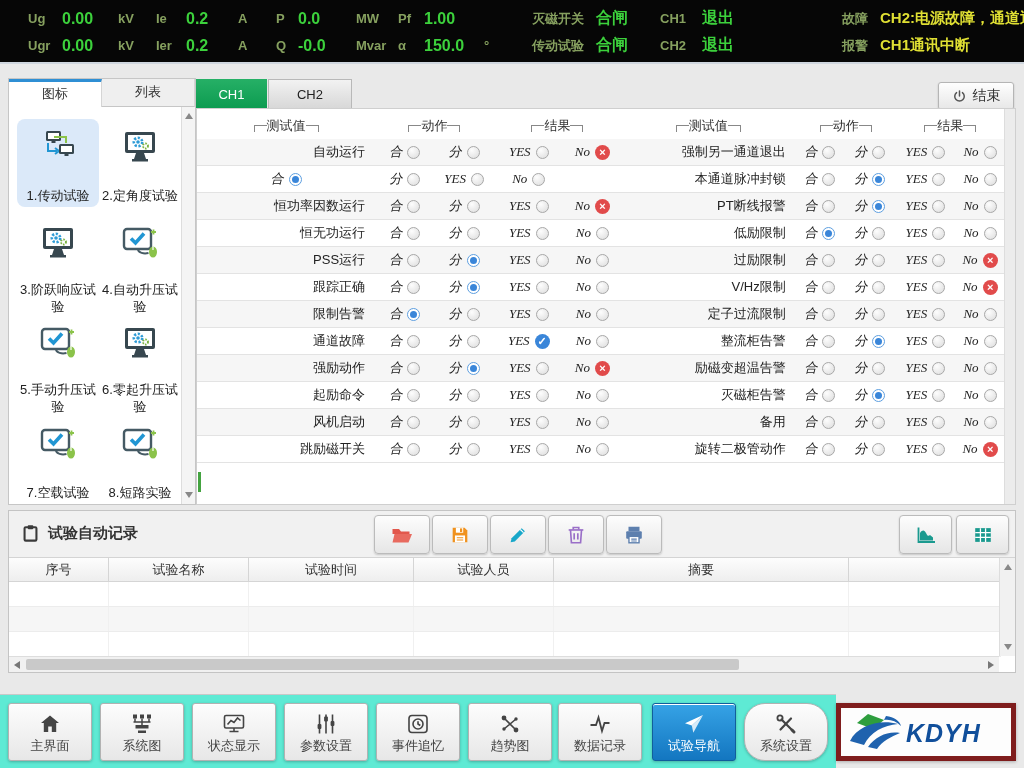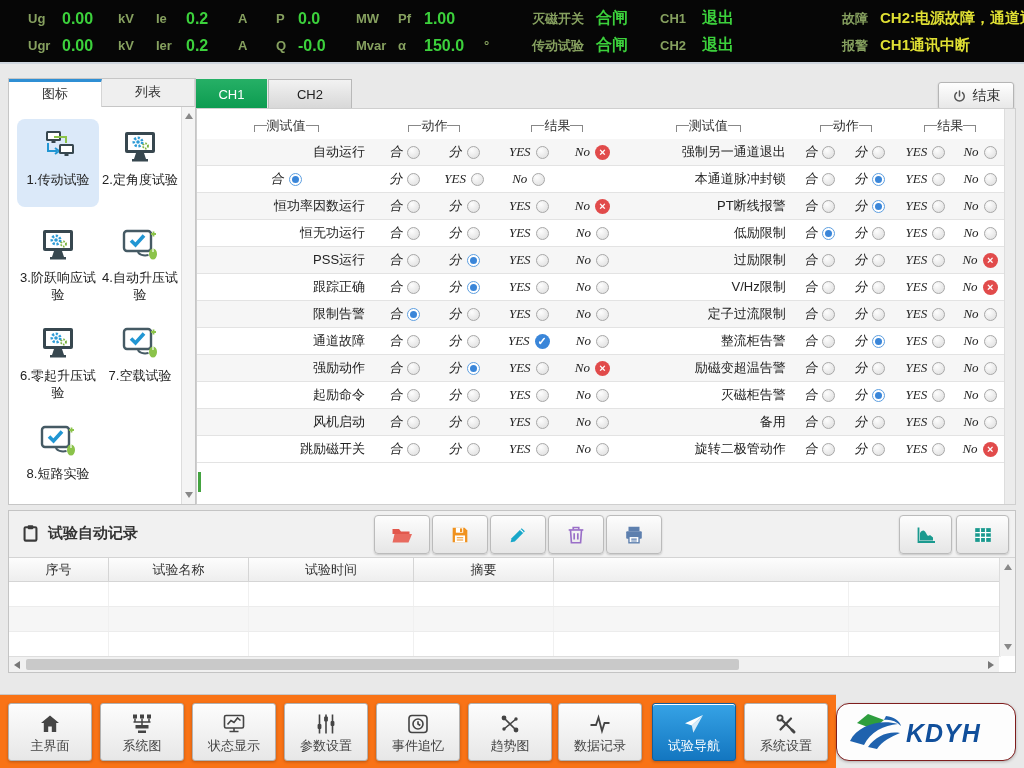--- a/index.html
+++ b/index.html
@@ -25,21 +25,21 @@
 
   
   .sidebar { position:absolute; left:8px; top:78px; width:188px; height:427px; background:#fff; border:1px solid #c6c6c6; }
   .side-tabs { display:flex; height:28px; }
   .side-tab { flex:1; text-align:center; line-height:25px; font-size:13px; color:#333; background:#efefef; border-bottom:1px solid #c6c6c6; border-right:1px solid #d5d5d5; cursor:default; }
   .side-tab.active { background:#fff; border-bottom:none; border-top:3px solid #2f8fd4; line-height:23px; }
   .side-items { position:absolute; left:0; right:14px; top:28px; bottom:0; display:grid; grid-template-columns:1fr 1fr; align-content:start; row-gap:10px; padding:12px 2px 0 8px; }
   .side-item { width:82px; min-height:88px; display:flex; flex-direction:column; align-items:center; padding-top:8px; border-radius:8px; cursor:pointer; }
   .side-item.selected { background:#dbe9f9; }
   .side-ico { height:40px; display:flex; align-items:center; }
-  .side-label { font-size:13px; color:#222; text-align:center; line-height:17px; margin-top:4px; }
+  .side-label { font-size:13px; color:#222; text-align:center; line-height:17px; margin-top:20px; }
   .side-scroll { position:absolute; right:0; top:28px; bottom:0; width:14px; background:#f4f4f4; border-left:1px solid #ddd; }
   .sarr { position:absolute; left:3px; width:0; height:0; border-left:4px solid transparent; border-right:4px solid transparent; }
   .sarr.up { top:6px; border-bottom:6px solid #888; }
   .sarr.down { bottom:6px; border-top:6px solid #888; }
 
   
   .ch-tab { position:absolute; top:79px; height:30px; font-size:13px; display:flex; align-items:center; justify-content:center; cursor:pointer; }
   .ch-tab.ch1 { left:196px; width:71px; background:linear-gradient(#26b066,#0c9b50); color:#fff; }
   .ch-tab.ch2 { left:268px; width:84px; background:linear-gradient(#f2f2f2,#d7d7d7); color:#222; border:1px solid #b8b8b8; border-bottom:none; }
   .end-btn { position:absolute; right:10px; top:82px; width:76px; height:28px; border:1px solid #b5b5b5; border-radius:3px; background:linear-gradient(#fefefe,#e7e7e7); box-shadow:0 1px 2px rgba(0,0,0,.2); display:flex; align-items:center; justify-content:center; gap:6px; font-size:14px; color:#333; cursor:pointer; }
@@ -83,25 +83,25 @@
   .rec-row.alt { background:#f6f6f6; }
   .rec-cell { border-right:1px solid #f0f0f0; }
   .rec-vscroll { position:absolute; right:0; top:47px; bottom:16px; width:16px; background:#f1f1f1; border-left:1px solid #ddd; }
   .rec-hscroll { position:absolute; left:0; bottom:0; right:16px; height:16px; background:#f1f1f1; border-top:1px solid #ddd; }
   .hthumb { position:absolute; left:17px; top:2px; height:11px; width:72%; background:#c9c9c9; border-radius:2px; }
   .harr { position:absolute; top:4px; width:0; height:0; border-top:4px solid transparent; border-bottom:4px solid transparent; }
   .harr.left { left:5px; border-right:6px solid #777; }
   .harr.right { right:5px; border-left:6px solid #777; }
 
   
-  .navbar { position:absolute; left:0; top:694px; width:836px; height:74px; background:#f97316; border-top:1px solid #c8c8c8; }
+  .navbar { position:absolute; left:0; top:694px; width:836px; height:74px; background:#5eead4; border-top:1px solid #c8c8c8; }
   .nav-btn { position:absolute; top:8px; width:84px; height:58px; border:1px solid #b2b2b2; border-radius:3px; background:linear-gradient(#fdfdfd,#e7e7e7); box-shadow:0 1px 3px rgba(0,0,0,.25), inset 0 1px 0 #fff; display:flex; flex-direction:column; align-items:center; justify-content:center; gap:3px; color:#444; font-size:13px; cursor:pointer; }
   .nav-btn.active { background:linear-gradient(#36a3e6,#1376c0); border-color:#115e9c; color:#fff; }
   .nav-label { line-height:14px; }
-  .logo-btn { position:absolute; top:8px; left:836px; width:180px; height:58px; border:1px solid #7f1d1d; border-radius:13px; background:#fdfdfd; box-shadow:0 1px 3px rgba(0,0,0,.25); display:flex; align-items:center; justify-content:center; cursor:pointer; }
+  .logo-btn { position:absolute; top:8px; left:836px; width:180px; height:58px; border:5px solid #7f1d1d; border-radius:0; background:#fdfdfd; box-shadow:0 1px 3px rgba(0,0,0,.25); display:flex; align-items:center; justify-content:center; cursor:pointer; }
 </style>
 </head>
 <body>
 
 <div class="screen">
 
   <header class="statusbar">
     <div class="sb-g" style="left:28px">
       <div class="sb-row">
           <span class="sb-l w34">Ug</span>
@@ -236,20 +236,33 @@
             <svg viewBox="0 0 40 36" width="40" height="36">
               <rect x="4" y="4" width="27" height="20" rx="3" fill="#fff" stroke="#455a64" stroke-width="2.4"></rect>
               <path d="M11 13.5 L15.5 18 L24 8.5" fill="none" stroke="#2196d3" stroke-width="3.6"></path>
               <path d="M31 7 h5 M33.5 4.5 v5" stroke="#8bc34a" stroke-width="1.8"></path>
               <path d="M18 24 C18 28 24 29 28.5 28" fill="none" stroke="#455a64" stroke-width="2"></path>
               <ellipse cx="33" cy="27" rx="4" ry="5.5" fill="#8bc34a"></ellipse>
               <path d="M33 21.5 V25" stroke="#fff" stroke-width="1.2"></path>
             </svg>
           </span>
           <span class="side-label">4.自动升压试验</span>
+        </div>
+        <div class="side-item">
+          <span class="side-ico">
+            <svg viewBox="0 0 40 36" width="40" height="36">
+              <rect x="4" y="4" width="27" height="20" rx="3" fill="#fff" stroke="#455a64" stroke-width="2.4"></rect>
+              <path d="M11 13.5 L15.5 18 L24 8.5" fill="none" stroke="#2196d3" stroke-width="3.6"></path>
+              <path d="M31 7 h5 M33.5 4.5 v5" stroke="#8bc34a" stroke-width="1.8"></path>
+              <path d="M18 24 C18 28 24 29 28.5 28" fill="none" stroke="#455a64" stroke-width="2"></path>
+              <ellipse cx="33" cy="27" rx="4" ry="5.5" fill="#8bc34a"></ellipse>
+              <path d="M33 21.5 V25" stroke="#fff" stroke-width="1.2"></path>
+            </svg>
+          </span>
+          <span class="side-label">5.手动升压试验</span>
         </div>
         <div class="side-item">
           <span class="side-ico">
             <svg viewBox="0 0 40 36" width="40" height="36">
               <rect x="5" y="3" width="30" height="21" rx="2" fill="#37474f"></rect>
               <rect x="8" y="6" width="24" height="15" fill="#fff"></rect>
               <circle cx="18" cy="13" r="4.2" fill="none" stroke="#2e9bd6" stroke-width="2.6" stroke-dasharray="2.2 1.6"></circle>
               <circle cx="18" cy="13" r="1.8" fill="#2e9bd6"></circle>
               <circle cx="25.5" cy="17" r="2.5" fill="none" stroke="#7cb342" stroke-width="1.9" stroke-dasharray="1.6 1.2"></circle>
               <path d="M16 24 L24 24 L26 30 L14 30 Z" fill="#37474f"></path>
@@ -863,20 +876,21 @@
               <rect x="3.5" y="4.5" width="17" height="15" fill="#1b9a8f"></rect>
               <path d="M3.5 9.5 H20.5 M3.5 14.5 H20.5 M9.2 4.5 V19.5 M14.8 4.5 V19.5" stroke="#fff" stroke-width="1.4"></path>
             </svg>
         </button>
       </div>
     </div>
     <div class="rec-cols">
         <div class="rec-col">序号</div>
         <div class="rec-col">试验名称</div>
         <div class="rec-col">试验时间</div>
+        <div class="rec-col">试验人员</div>
         <div class="rec-col">摘要</div>
       </div>
     <div class="rec-body">
         <div class="rec-row">
           <div class="rec-cell"></div>
           <div class="rec-cell"></div>
           <div class="rec-cell"></div>
           <div class="rec-cell"></div>
           <div class="rec-cell"></div>
           <div class="rec-cell"></div>
@@ -985,21 +999,21 @@
         </button>
         <button class="nav-btn active" style="left: 652px;">
           <span style="display:flex">
             <svg viewBox="0 0 24 24" width="24" height="24">
               <path d="M21 3 L3 11.2 L9.8 13.6 Z" fill="currentColor"></path>
               <path d="M21 3 L11.3 20.8 L9.8 13.6 Z" fill="currentColor" opacity="0.82"></path>
             </svg>
           </span>
           <span class="nav-label">试验导航</span>
         </button>
-        <button class="nav-btn" style="left: 744px;">
+        <button class="nav-btn" style="left: 744px; border-radius: 21px;">
           <span style="display:flex">
             <svg viewBox="0 0 24 24" width="24" height="24" fill="none" stroke="currentColor" stroke-width="2.2" stroke-linecap="round">
               <path d="M7.5 7.5 L19 19"></path>
               <path d="M17 6.5 L6.5 17.5"></path>
               <circle cx="6" cy="6" r="2.6" stroke-width="1.8"></circle>
               <path d="M18 18 l2 2" stroke-width="3"></path>
             </svg>
           </span>
           <span class="nav-label">系统设置</span>
         </button>

